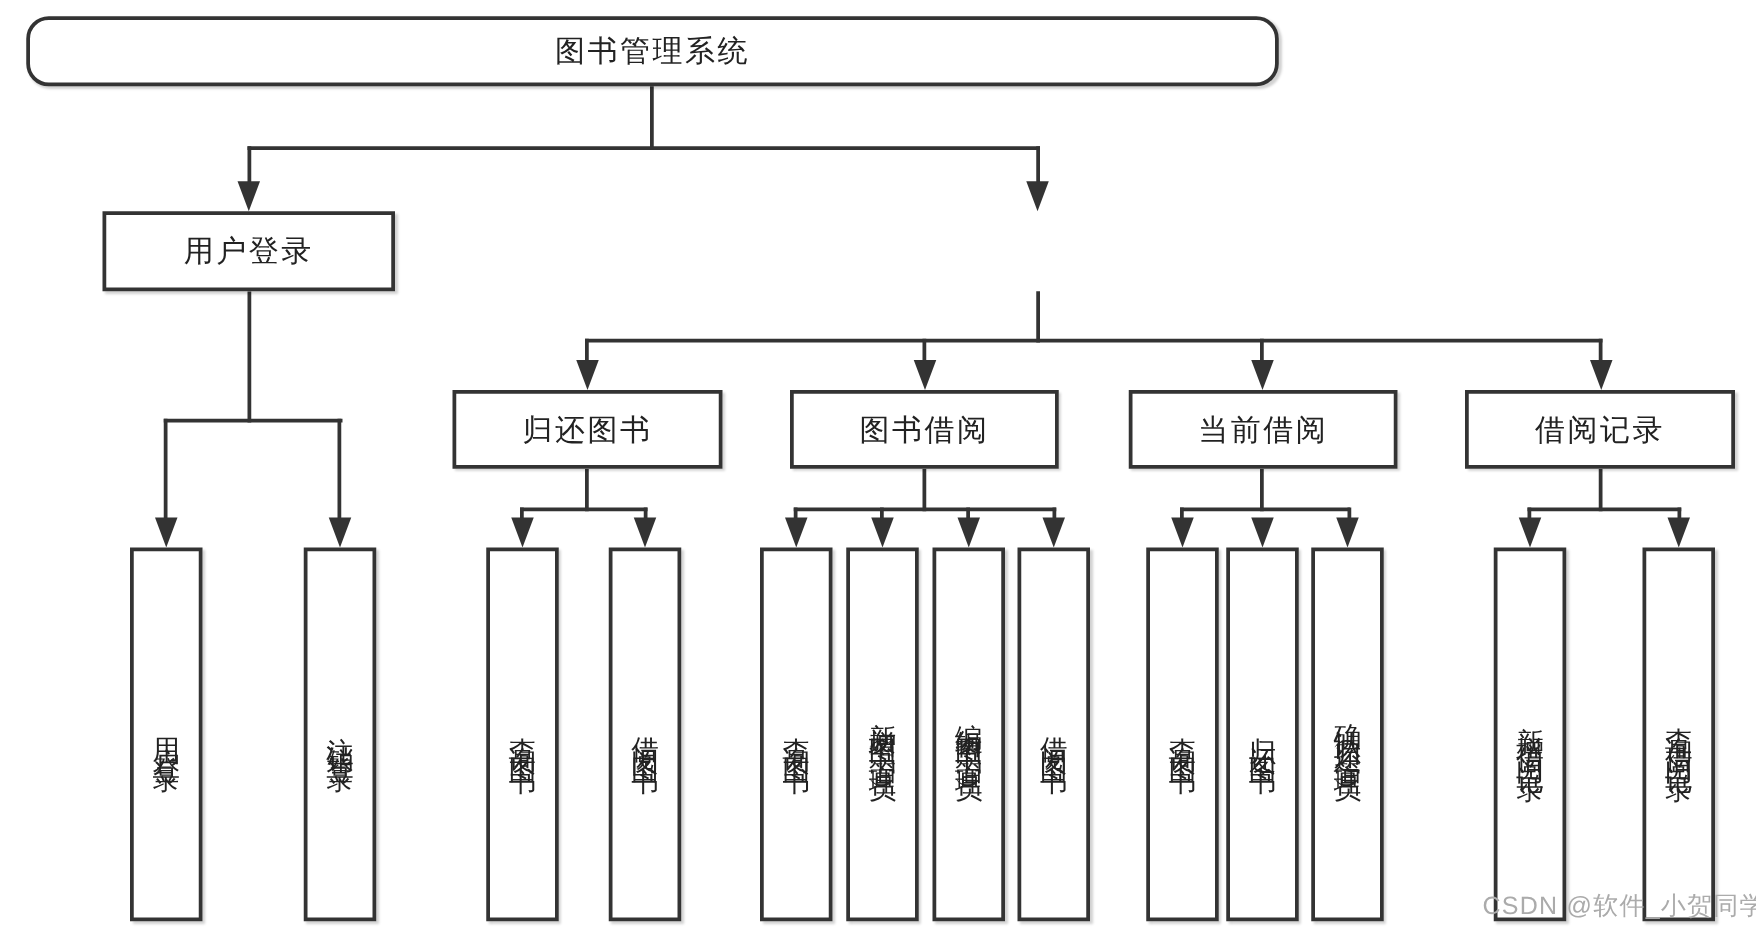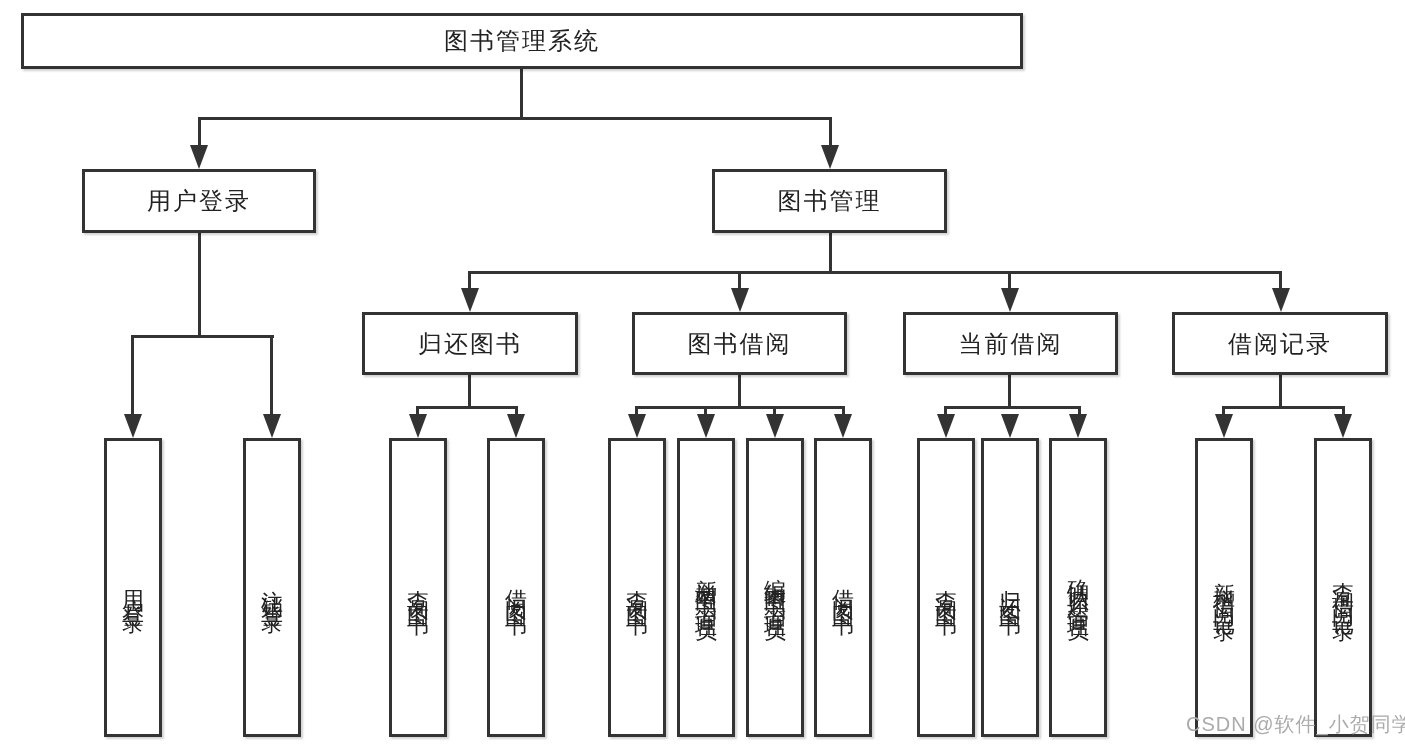--- a/index.html
+++ b/index.html
@@ -58,36 +58,33 @@
     letter-spacing:1px;
     z-index:3;
     white-space:nowrap;
   }
 </style>
 </head>
 <body>
 
 <div id="stage">
 
-  <div class="box" style="left:21px;top:13px;width:1002px;height:56px;">
+  <div class="box" style="left:21px;top:13px;width:1002px;height:56px;border-radius:18px;">
     <span>图书管理系统</span>
   </div>
 
   <div class="v" style="left:520px;top:69px;height:51px;"></div>
   <div class="h" style="left:198px;top:117px;width:634px;"></div>
   <div class="v" style="left:198px;top:117px;height:33px;"></div>
   <div class="v" style="left:829px;top:117px;height:33px;"></div>
   <div class="a" style="left:190px;top:145px;"></div>
   <div class="a" style="left:821px;top:145px;"></div>
 
   <div class="box" style="left:82px;top:169px;width:234px;height:64px;">
     <span>用户登录</span>
-  </div>
-  <div class="box" style="left:712px;top:169px;width:235px;height:64px;">
-    <span>图书管理</span>
   </div>
 
   <div class="v" style="left:198px;top:233px;height:105px;"></div>
   <div class="h" style="left:131px;top:335px;width:143px;"></div>
   <div class="v" style="left:131px;top:335px;height:84px;"></div>
   <div class="v" style="left:270px;top:335px;height:84px;"></div>
   <div class="a" style="left:124px;top:414px;"></div>
   <div class="a" style="left:263px;top:414px;"></div>
 
   <div class="v" style="left:829px;top:233px;height:41px;"></div>

